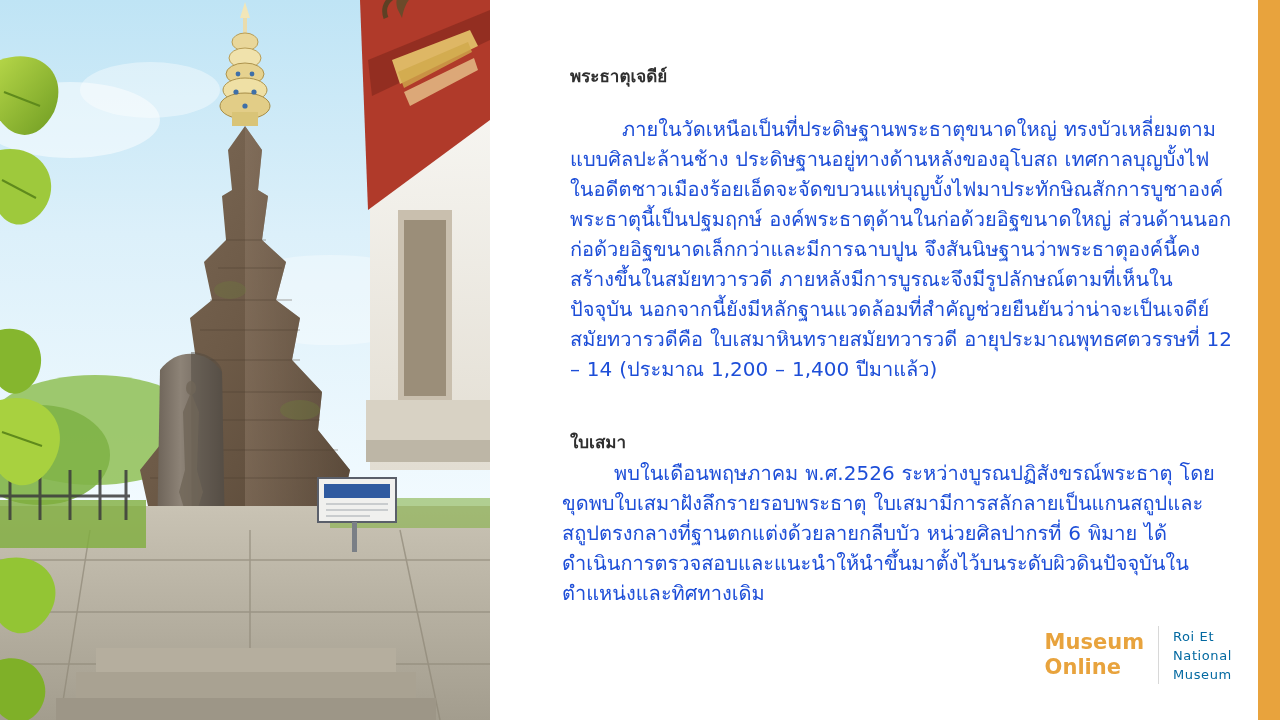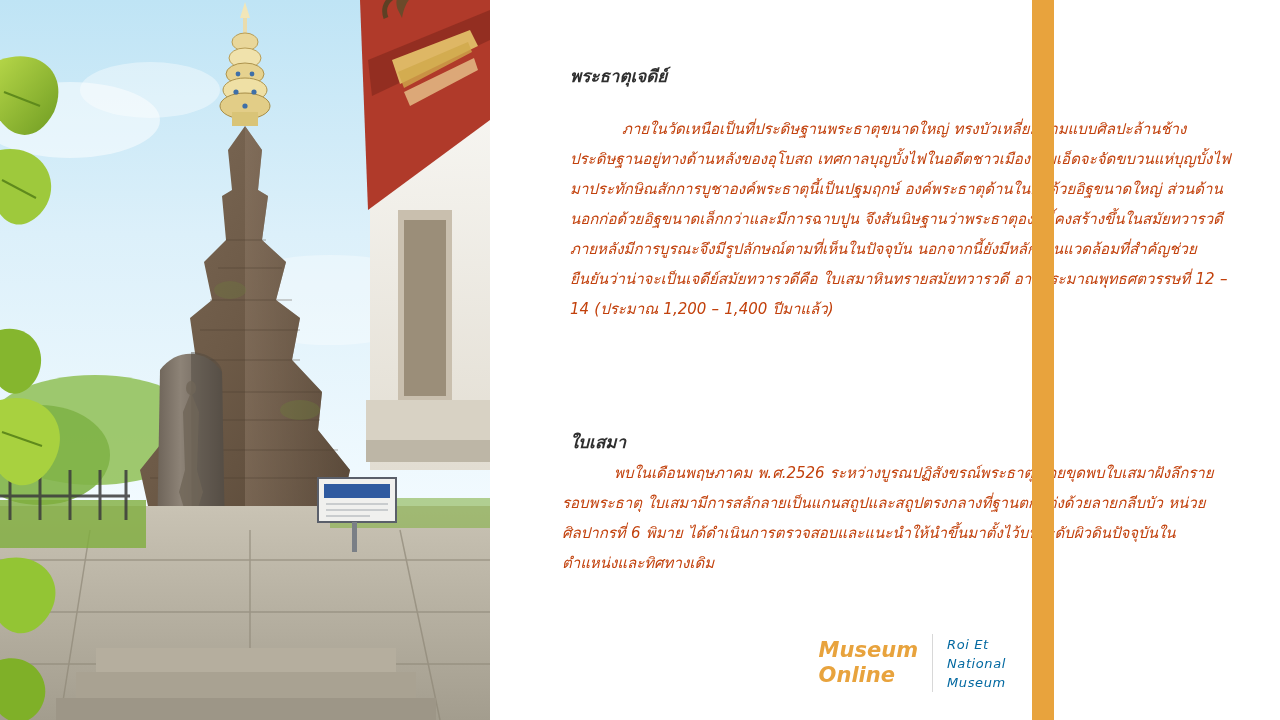--- a/index.html
+++ b/index.html
@@ -5,23 +5,22 @@
   * { box-sizing: border-box; }
   html, body {
     margin: 0; padding: 0;
     width: 1280px; height: 720px;
     overflow: hidden;
     background: #ffffff;
     font-family: "DejaVu Sans", "Liberation Sans", sans-serif;
   }
   #slide {
     position: relative;
-    width: 1054px; height: 720px;
+    width: 1280px; height: 720px;
     background: #ffffff;
-    font-style: italic;
   }
 
   
   .photo-panel {
     position: absolute;
     left: 0; top: 0;
     width: 490px; height: 720px;
     overflow: hidden;
     background: #7fae3d;
   }
@@ -42,35 +41,35 @@
     letter-spacing: 0px;
     white-space: nowrap;
   }
   #heading-1 { left: 30px; top: 62px; }
   #heading-2 { left: 30px; top: 428px; }
 
   .para {
     position: absolute;
     width: 662px;
     font-family: "DejaVu Sans", "Liberation Sans", sans-serif;
-    font-size: 15px;
+    font-size: 20px;
     line-height: 30px;
-    color: #c2410c;
+    color: #1d4ed8;
     text-indent: 52px;
     text-align: left;
     word-spacing: 0.5px;
   }
   #para-1 { left: 30px; top: 114px; }
   #para-2 { left: 22px; top: 458px; }
 
   
   .brand {
     position: absolute;
     right: 48px;
-    bottom: 28px;
+    bottom: 36px;
     display: flex;
     align-items: center;
     gap: 14px;
   }
   .brand-main {
     font-family: "DejaVu Sans", "Liberation Sans", sans-serif;
     font-size: 21px;
     font-weight: 700;
     color: #e8a33d;
     line-height: 25px;

